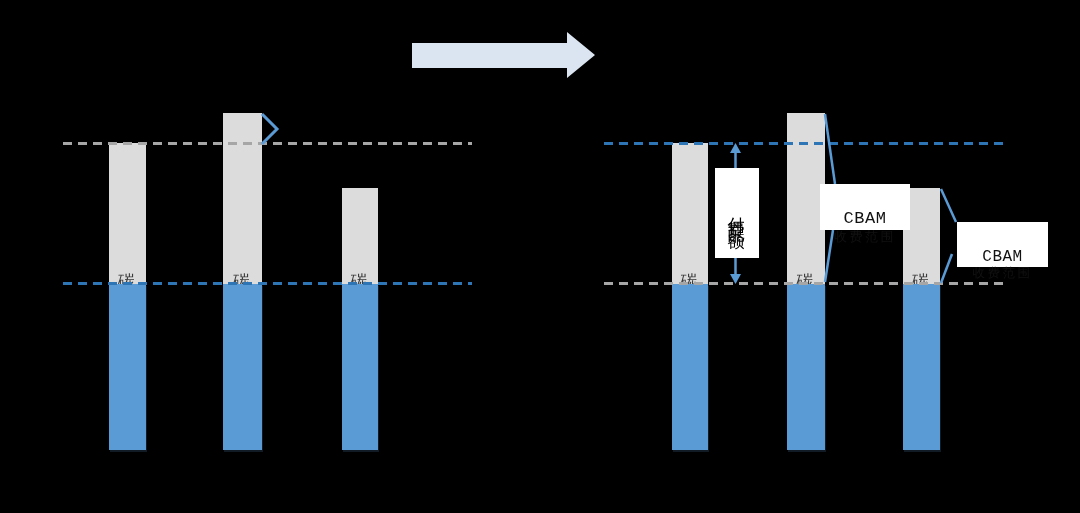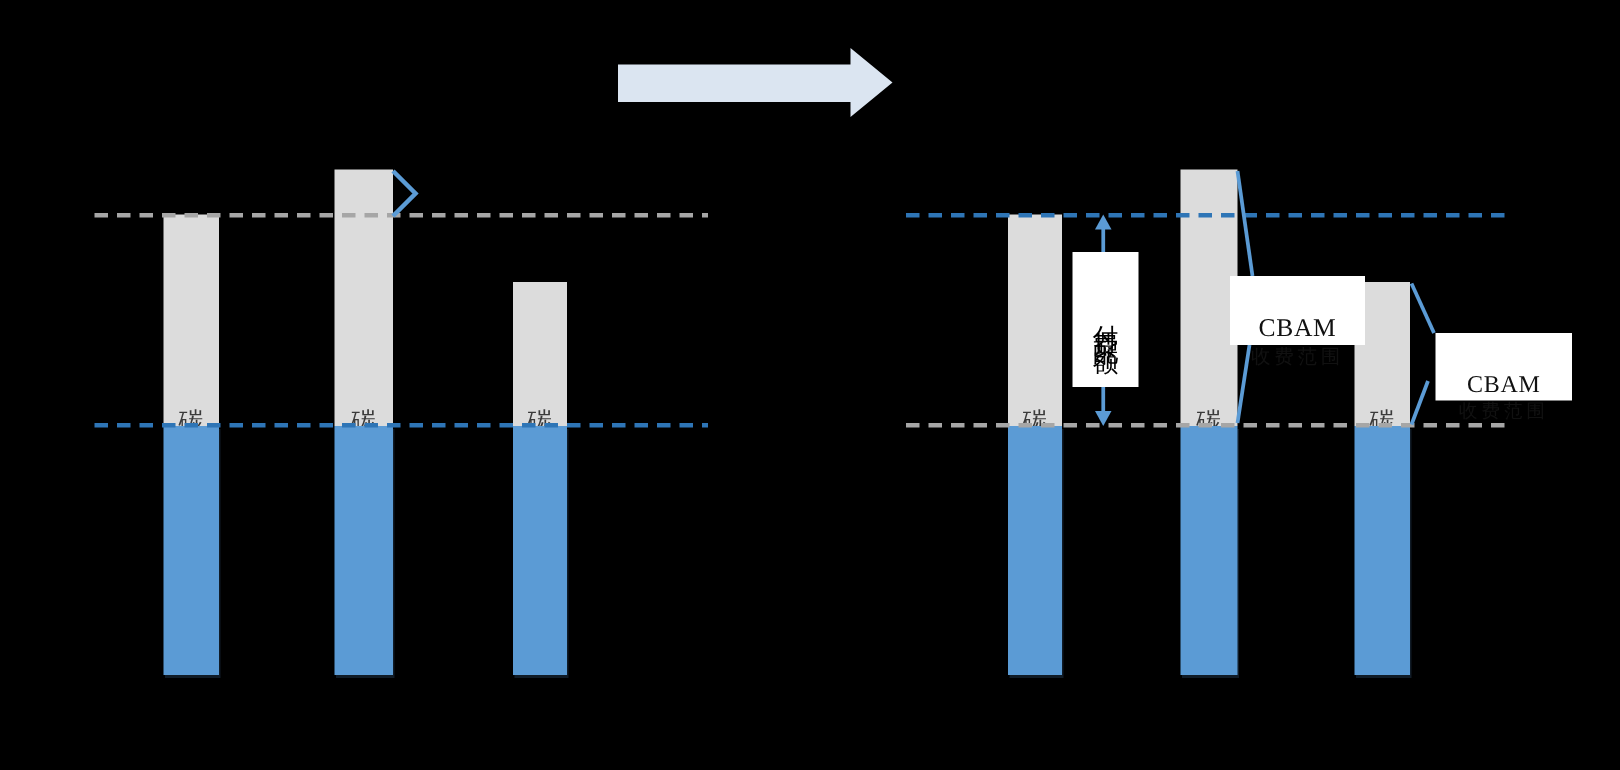--- a/index.html
+++ b/index.html
@@ -49,22 +49,22 @@
   
   .callout{position:absolute;background:#ffffff;z-index:10;display:flex;align-items:center;justify-content:center;}
   .paid-quota-box{left:715px;top:168px;width:44px;height:90px;}
   .paid-quota-box .vlabel{
     writing-mode:vertical-rl;text-orientation:upright;font-size:17px;
     letter-spacing:5px;color:#000;font-family:"DejaVu Serif","Liberation Serif",serif;
   }
   .cbam-box{flex-direction:column;line-height:1.25;text-align:center;color:var(--label-text);}
   .cbam-box-1{left:820px;top:184px;width:90px;height:46px;}
   .cbam-box-2{left:957px;top:222px;width:91px;height:45px;}
-  .cbam-l1{font-size:17px;letter-spacing:0.5px;font-family:Liberation Serif, serif;margin-top:40px;}
-  .cbam-l2{font-size:13px;letter-spacing:2.5px;font-family:Liberation Serif, serif;}
+  .cbam-l1{font-size:17px;letter-spacing:0.5px;font-family:Liberation Mono, monospace;margin-top:40px;}
+  .cbam-l2{font-size:13px;letter-spacing:2.5px;font-family:Liberation Mono, monospace;}
   .cbam-box-2 .cbam-l1{font-size:16px;}
   .cbam-box-2 .cbam-l2{font-size:12.5px;}
 </style>
 </head>
 <body>
 
 <div class="canvas">
 
   <div class="seg gray-seg b1g">
     <span class="vtext">碳排放</span>

